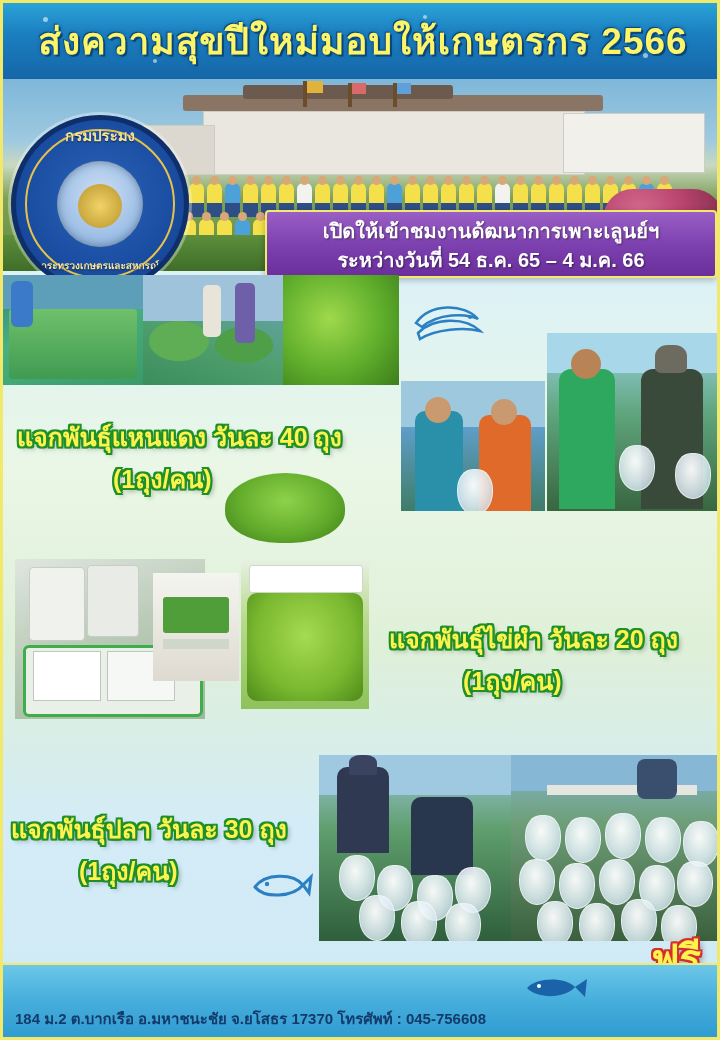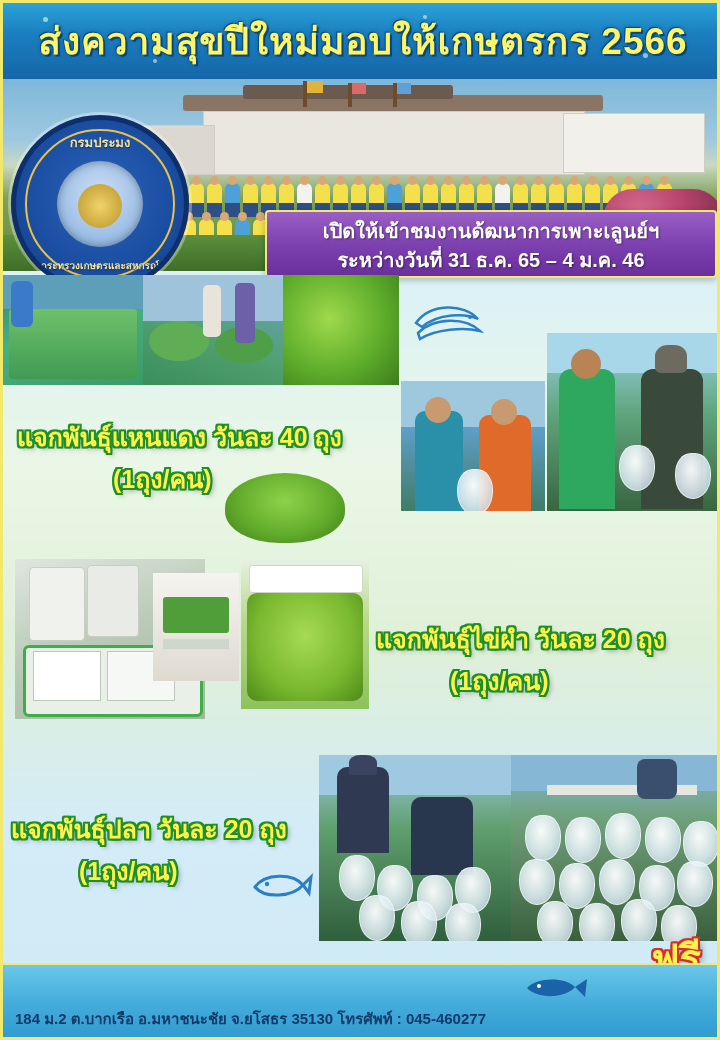--- a/index.html
+++ b/index.html
@@ -124,21 +124,21 @@
   }
   #seal .seal-top-text, #seal .seal-bottom-text {
     position: absolute;
     left: 0; width: 168px;
     text-align: center;
     color: #f6e49a;
     font-size: 13px;
     font-weight: bold;
     text-shadow: 0 1px 1px #062049;
   }
-  #seal .seal-top-text { top: 12px; font-size: 13px; }
+  #seal .seal-top-text { top: 4px; font-size: 15px; }
   #seal .seal-bottom-text { bottom: 16px; font-size: 10px; line-height: 12px; }
 
   
   #info-box {
     position: absolute;
     left: 262px; top: 207px;
     width: 452px; height: 68px;
     background: linear-gradient(180deg, #9a5fc4 0%, #7b3fae 55%, #6b2f9c 100%);
     border: 2px solid #f2e96e;
     border-radius: 4px;
@@ -212,21 +212,21 @@
       2px 0 0 #1f8f2a, -2px 0 0 #1f8f2a, 0 2px 0 #1f8f2a, 0 -2px 0 #1f8f2a,
       2px 2px 0 #1f8f2a, -2px 2px 0 #1f8f2a, 2px -2px 0 #1f8f2a, -2px -2px 0 #1f8f2a,
       3px 3px 5px rgba(0,0,0,0.35);
   }
   .handout .l1 { font-size: 25px; display: block; }
   .handout .l2 { font-size: 25px; display: block; }
 
   #handout-azolla { left: 14px; top: 414px; }
   #handout-azolla .l2 { margin-left: 96px; margin-top: 2px; }
 
-  #handout-wolffia { left: 373px; top: 616px; }
+  #handout-wolffia { left: 386px; top: 616px; }
   #handout-wolffia .l2 { margin-left: 74px; margin-top: 2px; }
 
   #handout-fish { left: 8px; top: 806px; }
   #handout-fish .l2 { margin-left: 68px; margin-top: 2px; }
 
   
   #fish-icon-2 { position: absolute; left: 246px; top: 862px; width: 64px; height: 44px; }
 
   
   #free-badge {
@@ -352,21 +352,21 @@
 
   <div id="seal">
     <div class="ring"></div>
     <div class="emblem"></div>
     <div class="seal-top-text">กรมประมง</div>
     <div class="seal-bottom-text">กระทรวงเกษตรและสหกรณ์</div>
   </div>
 
   <div id="info-box">
     <div>เปิดให้เข้าชมงานด้ฒนาการเพาะเลูนย์ฯ</div>
-    <div>ระหว่างวันที่ 31 ธ.ค. 65 – 4 ม.ค. 46</div>
+    <div>ระหว่างวันที่ 54 ธ.ค. 65 – 4 ม.ค. 66</div>
   </div>
 
   <div class="photo" id="photo-tank1">
     <div style="position:absolute; left:0; top:0; width:140px; height:34px; background:#5d9fb8;"></div>
     <div style="position:absolute; left:6px; top:34px; width:128px; height:70px; background:linear-gradient(180deg,#6fc06a 0%, #3f9b52 100%); border-radius:4px;"></div>
     <div style="position:absolute; left:8px; top:6px; width:22px; height:46px; background:#3b79c9; border-radius:6px;"></div>
   </div>
   <div class="photo" id="photo-tank2">
     <div style="position:absolute; left:0; top:0; width:140px; height:46px; background:#9fc3da;"></div>
     <div style="position:absolute; left:6px; top:46px; width:60px; height:40px; background:#5fae55; border-radius:50%;"></div>
@@ -458,34 +458,34 @@
     <div class="bag" style="left:88px; top:104px;"></div>
     <div class="bag" style="left:128px; top:110px;"></div>
     <div class="bag" style="left:166px; top:106px;"></div>
     <div class="bag" style="left:26px; top:146px;"></div>
     <div class="bag" style="left:68px; top:148px;"></div>
     <div class="bag" style="left:110px; top:144px;"></div>
     <div class="bag" style="left:150px; top:150px;"></div>
   </div>
 
   <div class="handout" id="handout-fish">
-    <span class="l1">แจกพันธุ์ปลา วันละ 20 ถุง</span>
+    <span class="l1">แจกพันธุ์ปลา วันละ 30 ถุง</span>
     <span class="l2">(1ถุง/คน)</span>
   </div>
 
   <svg id="fish-icon-2" viewBox="0 0 64 44">
     <path d="M6 22 C16 8, 44 8, 54 20 C44 32, 16 34, 6 22 Z" fill="none" stroke="#2b7fc4" stroke-width="3"></path>
     <path d="M54 20 L62 12 L60 28 Z" fill="none" stroke="#2b7fc4" stroke-width="3"></path>
     <circle cx="18" cy="19" r="2.2" fill="#2b7fc4"></circle>
   </svg>
 
   <div id="free-badge">ฟรี</div>
 
   <div id="footer">
-    <div class="line2">184 ม.2 ต.บากเรือ อ.มหาชนะชัย จ.ยโสธร 35130 โทรศัพท์ : 045-460277</div>
+    <div class="line2">184 ม.2 ต.บากเรือ อ.มหาชนะชัย จ.ยโสธร 17370 โทรศัพท์ : 045-756608</div>
     <svg id="footer-fish" viewBox="0 0 66 30">
       <path d="M4 15 C14 4, 42 4, 52 14 C42 26, 14 26, 4 15 Z" fill="#1b63a8"></path>
       <path d="M52 14 L64 6 L62 24 Z" fill="#1b63a8"></path>
       <circle cx="16" cy="13" r="2" fill="#ffffff"></circle>
     </svg>
   </div>
 
 </div>
 
 </body></html>

